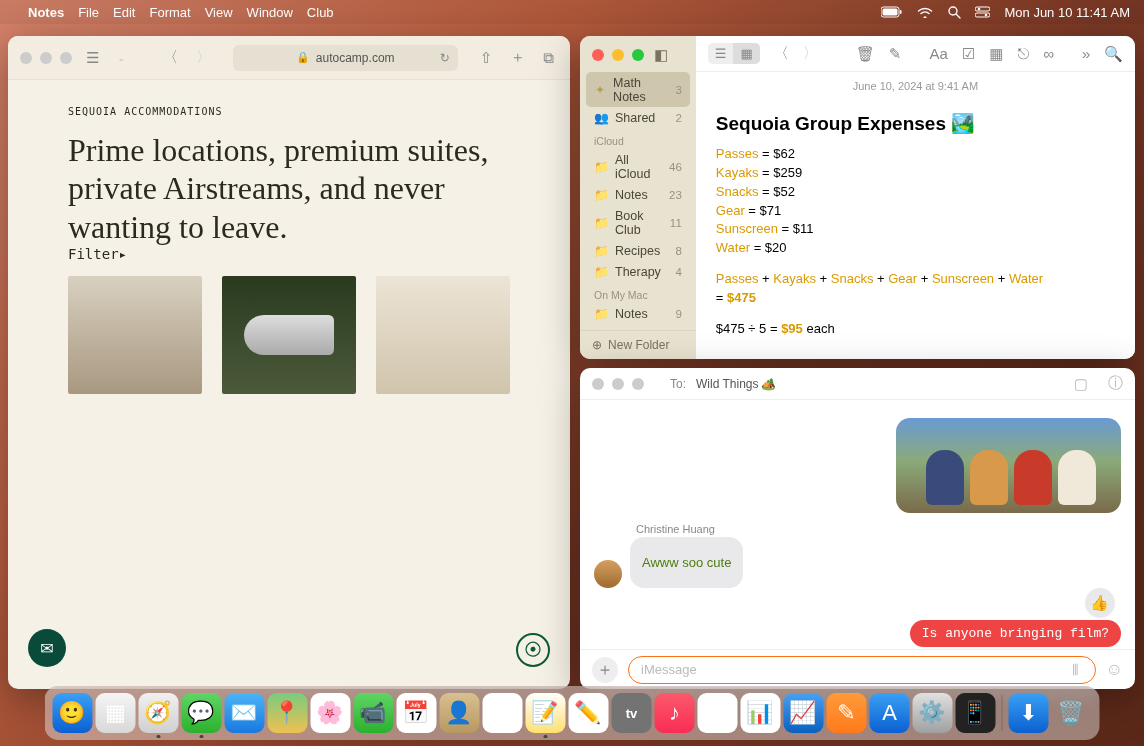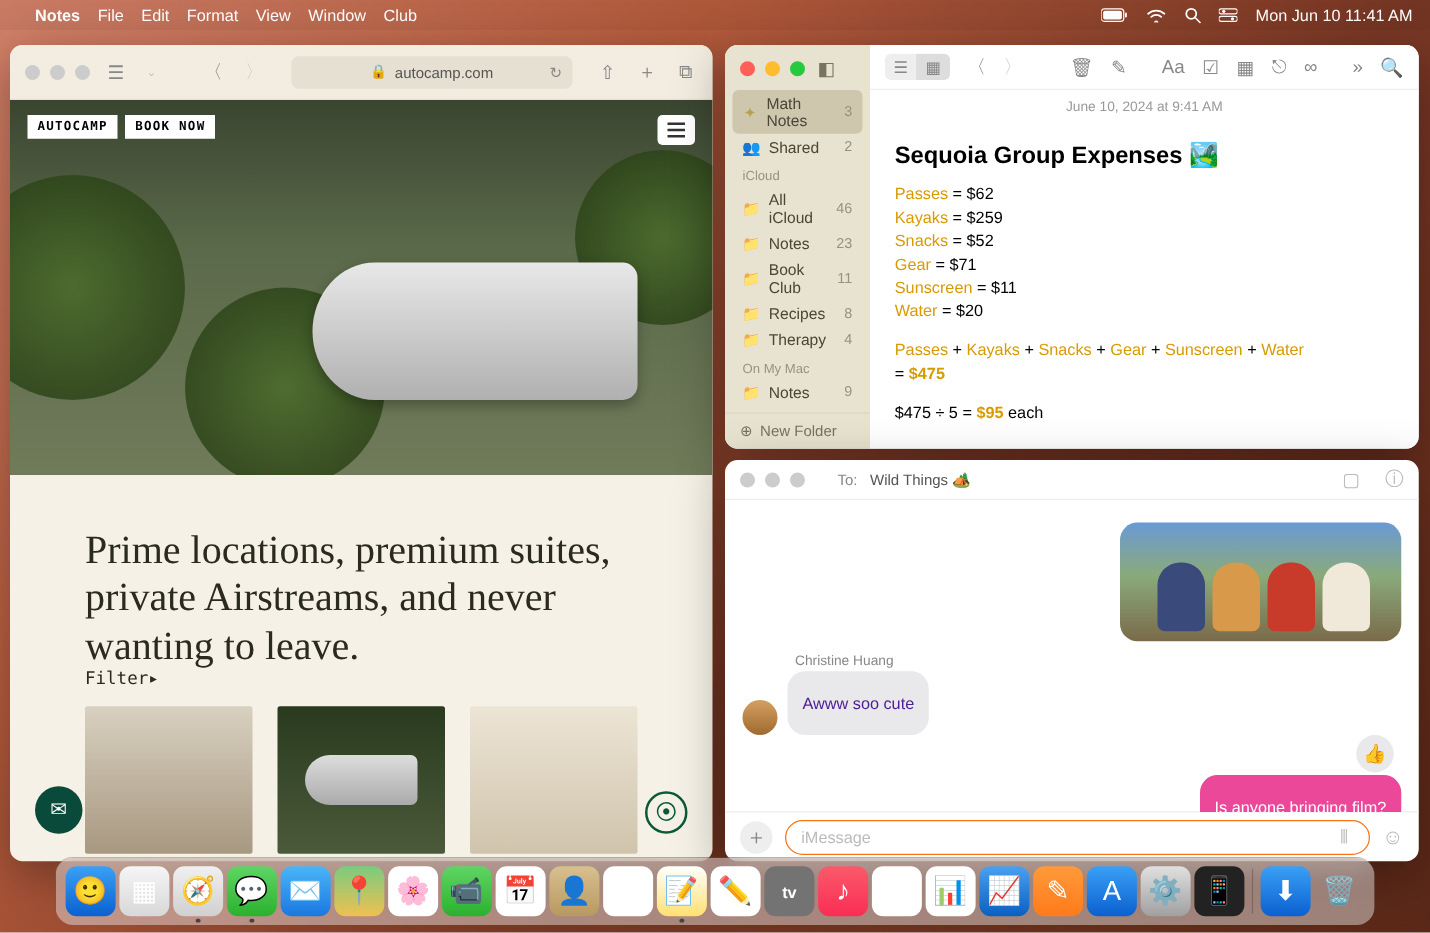--- a/index.html
+++ b/index.html
@@ -79,23 +79,23 @@
 .messages .mhdr .to { color:#888; }
 .messages .mhdr .hsp { flex:1; }
 .messages .mhdr .hico { color:#bbb; font-size:15px; margin-left:10px; }
 .messages .thread { flex:1; overflow-y:auto; padding:8px 14px; }
 .messages .photo { width:225px; height:95px; border-radius:14px; margin-left:auto; background:linear-gradient(180deg,#6a9ad4 0%,#8aaa7a 45%,#7a6a4a 100%); position:relative; overflow:hidden; }
 .messages .person { position:absolute; bottom:8px; width:38px; height:55px; border-radius:18px 18px 6px 6px; }
 .messages .sender { font-size:11px; color:#888; margin:8px 0 2px 42px; }
 .messages .row { display:flex; align-items:flex-end; gap:8px; }
 .messages .avatar { width:28px; height:28px; border-radius:50%; background:linear-gradient(#d4a060,#a06a30); flex-shrink:0; }
 .messages .avatar.a2 { background:linear-gradient(#e0a080,#b06040); }
-.messages .bubble-in { background:#e9e9eb; border-radius:14px; padding:18px 12px; font-size:13px; color:#4c1d95; }
+.messages .bubble-in { background:#e9e9eb; border-radius:14px; padding:18px 12px; font-size:13px; color:#4d7c0f; }
 .messages .row-out { display:flex; justify-content:flex-end; margin:10px 0; }
-.messages .bubble-out { background:#ec4899; color:#fff; border-radius:14px; padding:18px 12px; font-size:13px; }
+.messages .bubble-out { background:#ef4444; color:#fff; border-radius:14px; padding:6px 12px; font-size:13px;font-family:Liberation Mono, monospace; }
 .messages .react { width:30px; height:30px; border-radius:50%; background:#e9e9eb; margin-left:auto; margin-right:6px; margin-bottom:-8px; display:flex; align-items:center; justify-content:center; font-size:15px; position:relative; z-index:2; }
 .messages .compose { height:40px; display:flex; align-items:center; padding:0 12px; gap:10px; border-top:1px solid #eee; }
 .messages .cplus { width:26px; height:26px; border-radius:50%; background:#eee; color:#888; display:flex; align-items:center; justify-content:center; font-size:17px; }
 .messages .cinput { flex:1; border:1px solid #f97316; border-radius:14px; height:28px; padding:0 12px; font-size:13px; color:#333; display:flex; align-items:center; }
 .messages .cinput .ph { color:#bbb; }
 .messages .cmic { color:#bbb; font-size:15px; margin-right:4px; }
 .messages .cemo { color:#bbb; font-size:17px; }
 
 
 .dock { position:absolute; bottom:6px; left:50%; transform:translateX(-50%); height:54px; background:rgba(240,240,240,0.45); backdrop-filter:blur(10px); border-radius:14px; display:flex; align-items:center; padding:0 8px; gap:3px; }
@@ -156,36 +156,22 @@
     <span class="tb-btn" style="color:#ccc">〉</span>
     <div class="addr">
       <span class="lock">🔒</span>
       <span>autocamp.com</span>
       <span class="reload">↻</span>
     </div>
     <span class="tb-btn">⇧</span>
     <span class="tb-btn">＋</span>
     <span class="tb-btn">⧉</span>
   </div>
-  <div class="hero">
-    <div class="foliage" style="left:-40px;top:60px;"></div>
-    <div class="foliage" style="right:-30px;top:40px;width:140px;height:140px;"></div>
-    <div class="foliage" style="left:140px;top:150px;width:160px;height:160px;"></div>
-    <div class="trailer"></div>
-    <div class="brand">
-      <span>AUTOCAMP</span>
-      <span>BOOK NOW</span>
-    </div>
-    <div class="burger">
-        <div></div>
-        <div></div>
-        <div></div>
-      </div>
-  </div>
   <div class="content">
+    <div class="eyebrow">SEQUOIA ACCOMMODATIONS</div>
     <div class="headline">Prime locations, premium suites, private Airstreams, and never wanting to leave.</div>
     <div class="filter">Filter▸</div>
   </div>
   <div class="thumbs">
     <div class="thumb t1"></div>
     <div class="thumb t2">
         <div class="mini"></div>
       </div>
     <div class="thumb t3"></div>
   </div>

